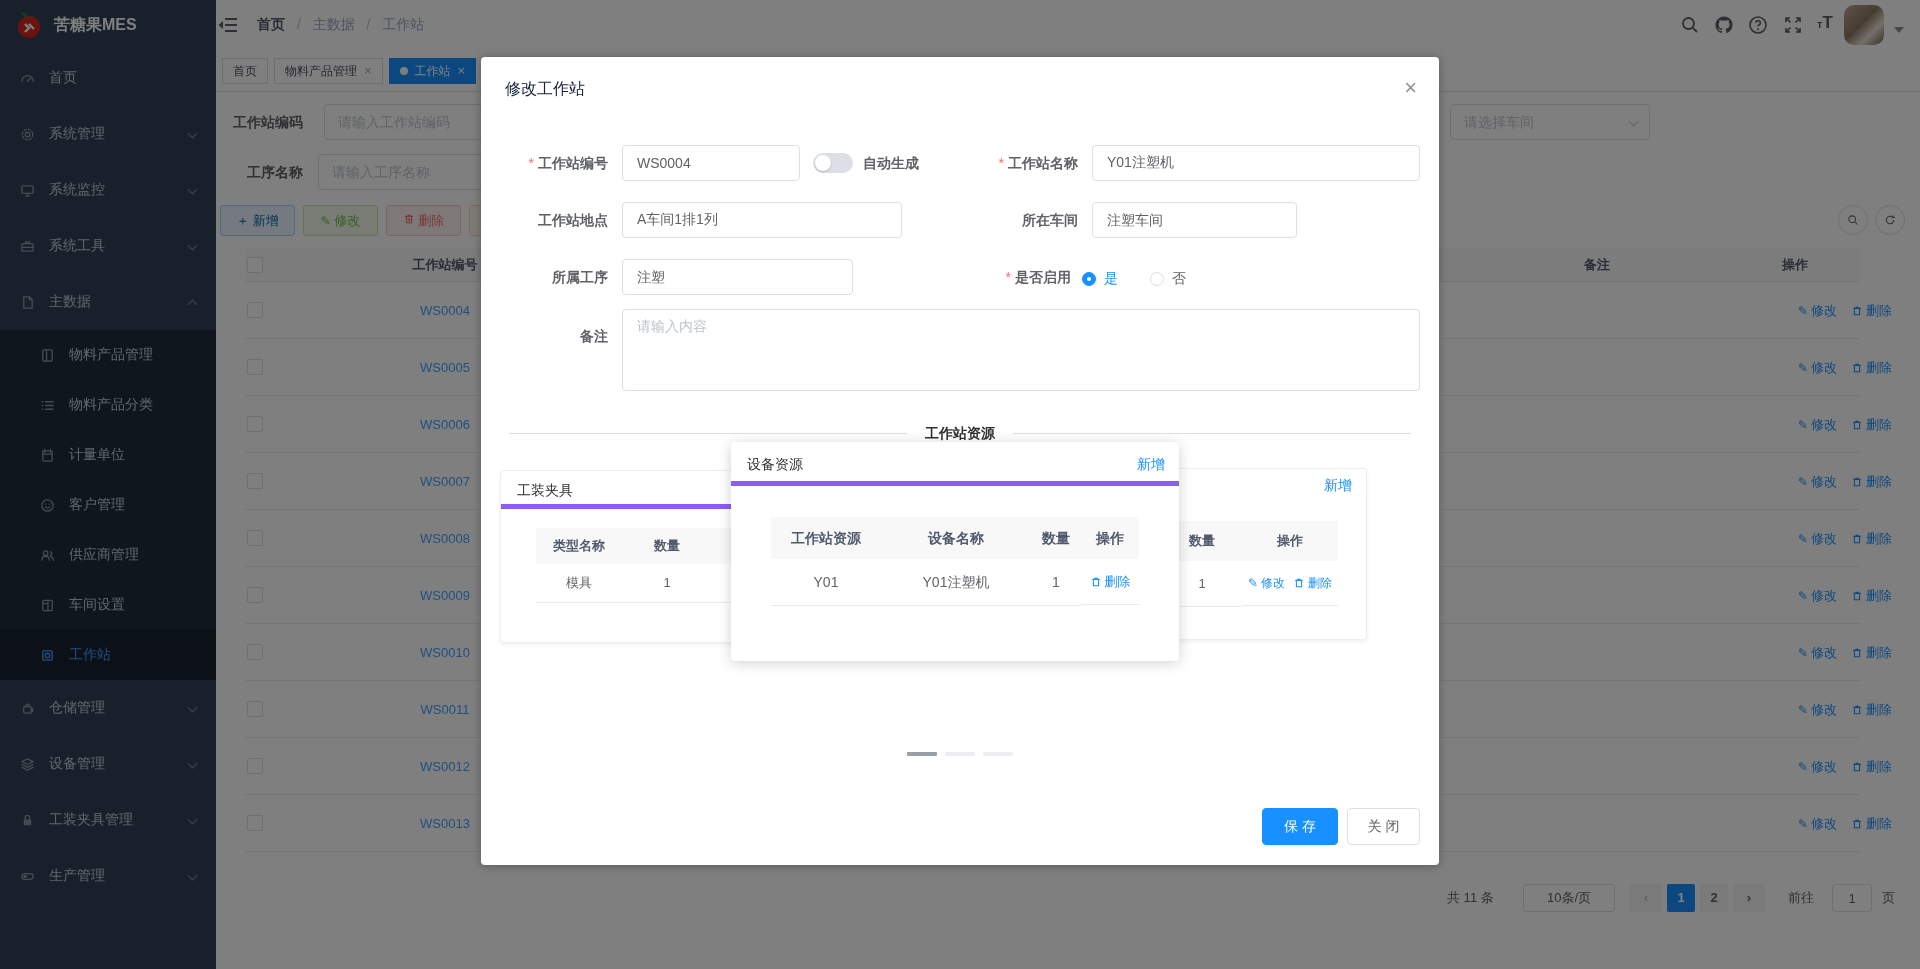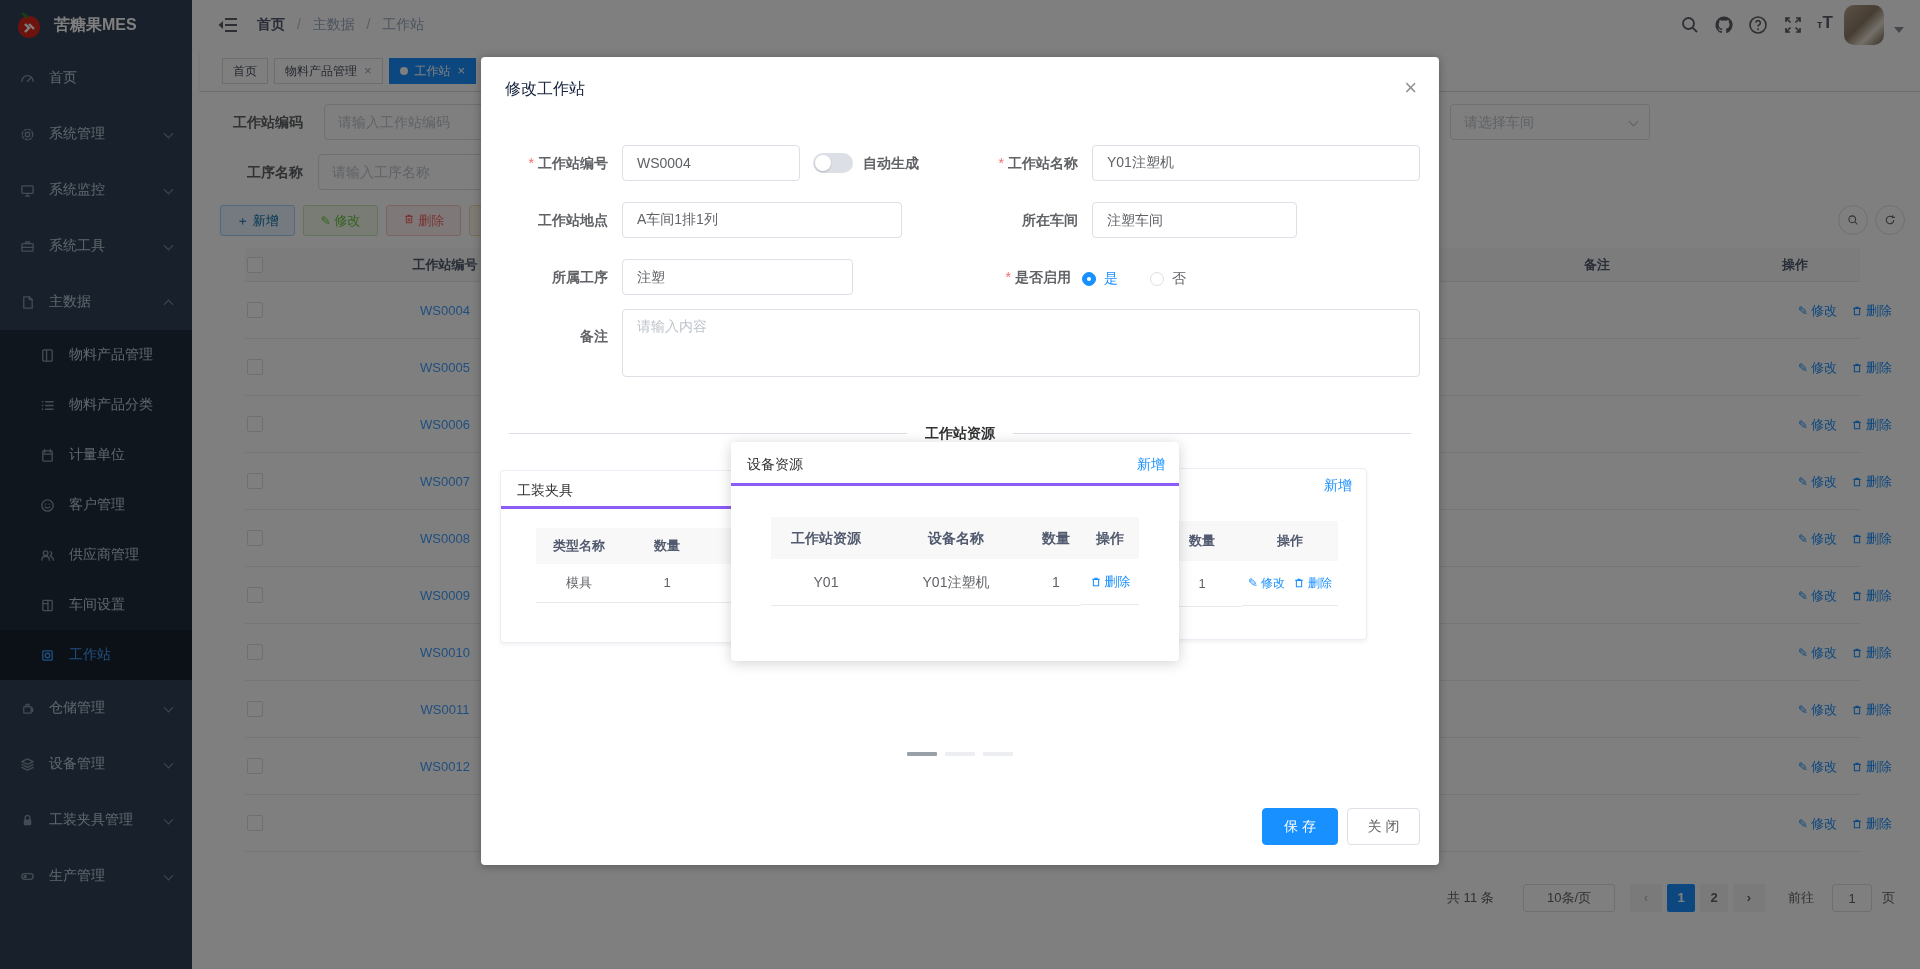--- a/index.html
+++ b/index.html
@@ -1,20 +1,20 @@
 <!DOCTYPE html>
 <html><head>
 <meta charset="utf-8">
 <style>
   * { margin:0; padding:0; box-sizing:border-box; }
   html,body { width:1920px; height:969px; overflow:hidden;
     font-family:"Liberation Sans","DejaVu Sans",sans-serif; background:#fff; }
 
   
-  .sidebar { position:fixed; left:0; top:0; bottom:0; width:192px; background:#304156; z-index:10; }
+  .sidebar { position:fixed; left:0; top:0; bottom:0; width:216px; background:#304156; z-index:10; }
   .logo-row { height:50px; display:flex; align-items:center; padding-left:14px; }
   .logo-title { color:#fff; font-size:16px; font-weight:bold; margin-left:10px; }
   .menu-item { height:56px; display:flex; align-items:center; padding:0 16px 0 20px;
     color:#bfcbd9; font-size:14px; cursor:pointer; position:relative; }
   .menu-item .mi-label { margin-left:14px; }
   .chev { width:7px; height:7px; border-right:1.5px solid #8391a5; border-bottom:1.5px solid #8391a5;
     transform:rotate(45deg); position:absolute; right:20px; top:24px; }
   .chev.up { transform:rotate(-135deg); top:27px; }
   .submenu { background:#1f2d3d; }
   .submenu .menu-item { height:50px; padding-left:40px; }
@@ -113,21 +113,21 @@
   .m-textarea { position:absolute; border:1px solid #dcdfe6; border-radius:4px; font-size:14px;
     color:#606266; padding:8px 14px; font-family:inherit; resize:none; }
   .m-textarea::placeholder { color:#bfc4cc; }
   .divider { position:absolute; left:28px; right:28px; top:376px; border-top:1px solid #dcdfe6; }
   .divider-label { position:absolute; top:368px; left:50%; transform:translateX(-50%); background:#fff;
     padding:0 18px; font-size:14px; color:#303133; font-weight:bold; }
 
   .card { position:absolute; background:#fff; border:1px solid #ebeef5; border-radius:4px;
     box-shadow:0 2px 4px rgba(0,0,0,.06); }
   .card-hd { height:38px; line-height:38px; padding:0 16px; font-size:14px; color:#303133;
-    border-bottom:3px solid #8b5cf6; position:relative; }
+    border-bottom:5px solid #8b5cf6; position:relative; }
   .card-add { position:absolute; right:14px; top:0; color:#1890ff; font-size:14px; cursor:pointer; }
   .mini-th { position:absolute; background:#f8f8f9; font-size:13px; font-weight:bold; color:#515a6e; }
   .mini-cell { position:absolute; text-align:center; font-size:13px; }
   .popup { z-index:5; box-shadow:0 2px 14px rgba(0,0,0,.18); border:none; }
 
   .car-bar { position:absolute; top:695px; width:30px; height:4px; border-radius:1px; background:#eceef1; cursor:pointer; }
   .car-bar.on { background:#99a0a8; }
 
   .m-btn { position:absolute; top:751px; height:37px; border-radius:4px; font-size:14px;
     text-align:center; line-height:35px; cursor:pointer; }
@@ -511,20 +511,21 @@
           <span class="lnk">
             <svg class="ti" viewBox="0 0 16 16">
               <path d="M3 4.5h10M6.5 4.5V3h3v1.5M4.5 4.5V13h7V4.5"></path>
             </svg>
             <span>删除</span>
           </span>
         </span>
     </div>
     <div class="trow" style="top:703px;">
       <span class="cb" style="left:2px; top:20px;"></span>
+      <span class="row-id">WS0013</span>
       <span class="row-acts">
           <span class="lnk">
             <span class="pen">✎</span>
             <span>修改</span>
           </span>
           <span class="lnk">
             <svg class="ti" viewBox="0 0 16 16">
               <path d="M3 4.5h10M6.5 4.5V3h3v1.5M4.5 4.5V13h7V4.5"></path>
             </svg>
             <span>删除</span>
@@ -579,21 +580,21 @@
   <div class="radio checked" style="left:601px; top:213px;">
     <span class="r-dot"></span>
     <span>是</span>
   </div>
   <div class="radio unchecked" style="left:669px; top:213px;">
     <span class="r-dot"></span>
     <span>否</span>
   </div>
 
   <div class="m-label" style="left:0; top:261px; width:127px;">备注</div>
-  <textarea class="m-textarea" style="left: 141px; top: 252px; width: 798px; height: 68px;" placeholder="请输入内容"></textarea>
+  <textarea class="m-textarea" style="left: 141px; top: 252px; width: 798px; height: 82px;" placeholder="请输入内容"></textarea>
 
   <div class="divider"></div>
   <div class="divider-label">工作站资源</div>
 
   <div class="card" style="left:19px; top:413px; width:400px; height:173px;">
     <div class="card-hd">工装夹具</div>
     <div class="mini-th" style="left:35px; top:57px; width:276px; height:36px;"></div>
     <span class="mini-cell" style="left:35px; top:57px; width:86px; line-height:36px; font-weight:bold; color:#515a6e;">类型名称</span>
     <span class="mini-cell" style="left:121px; top:57px; width:90px; line-height:36px; font-weight:bold; color:#515a6e;">数量</span>
     <span class="mini-cell" style="left:211px; top:57px; width:100px; line-height:36px; font-weight:bold; color:#515a6e;">操作</span>

